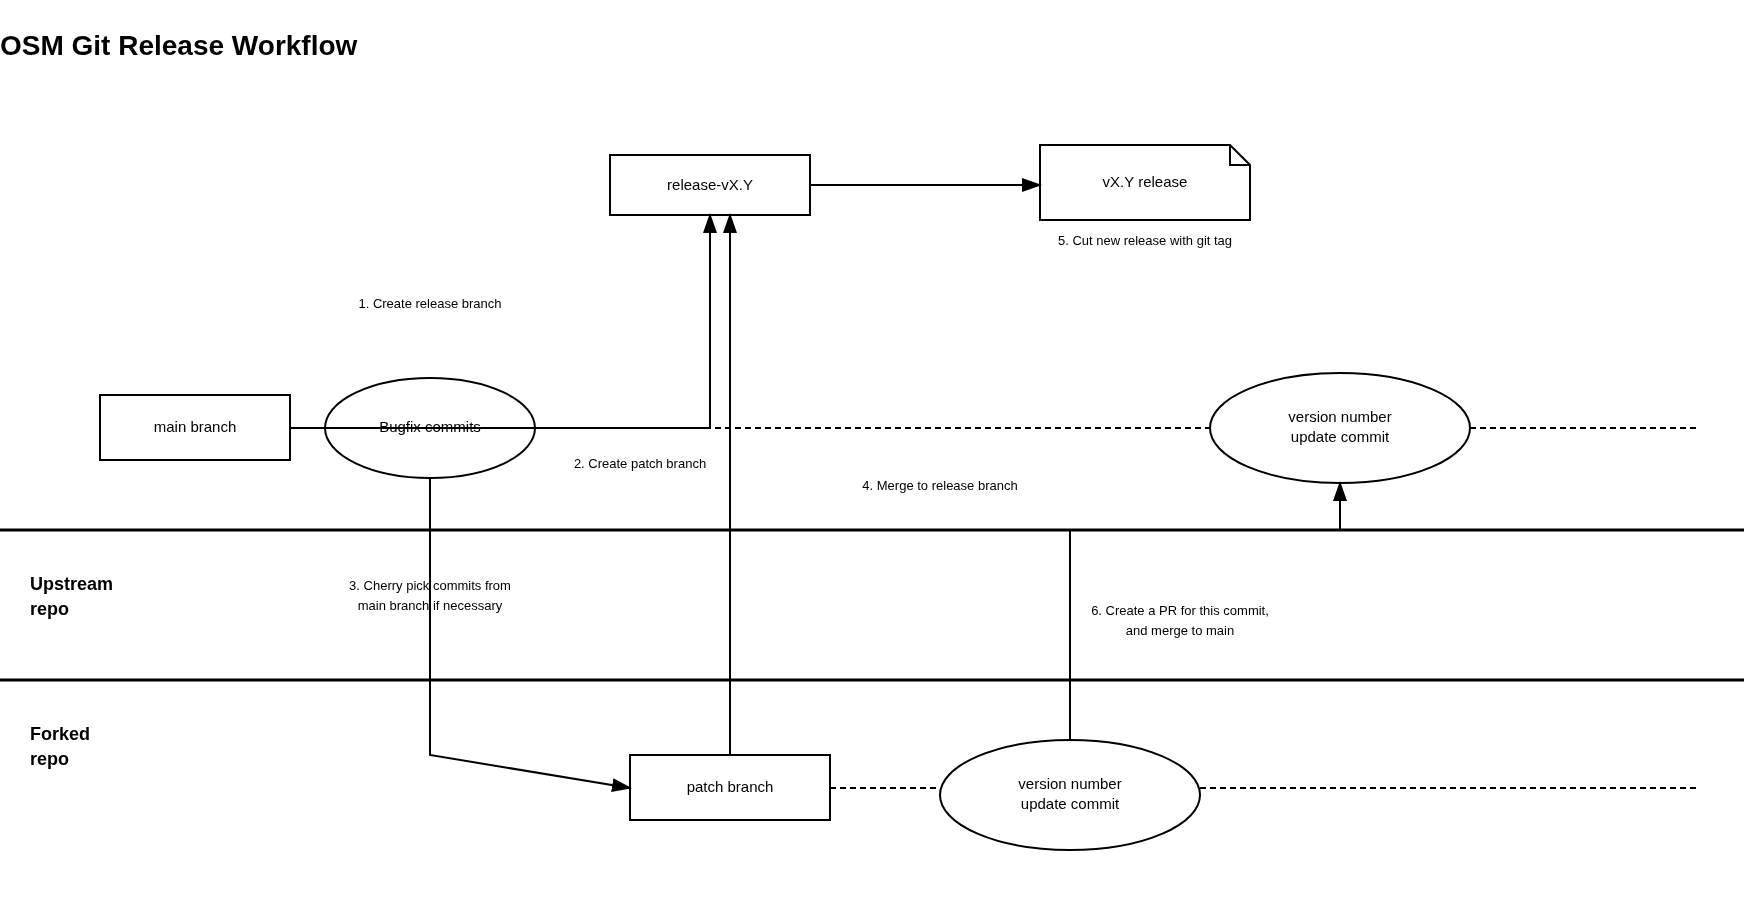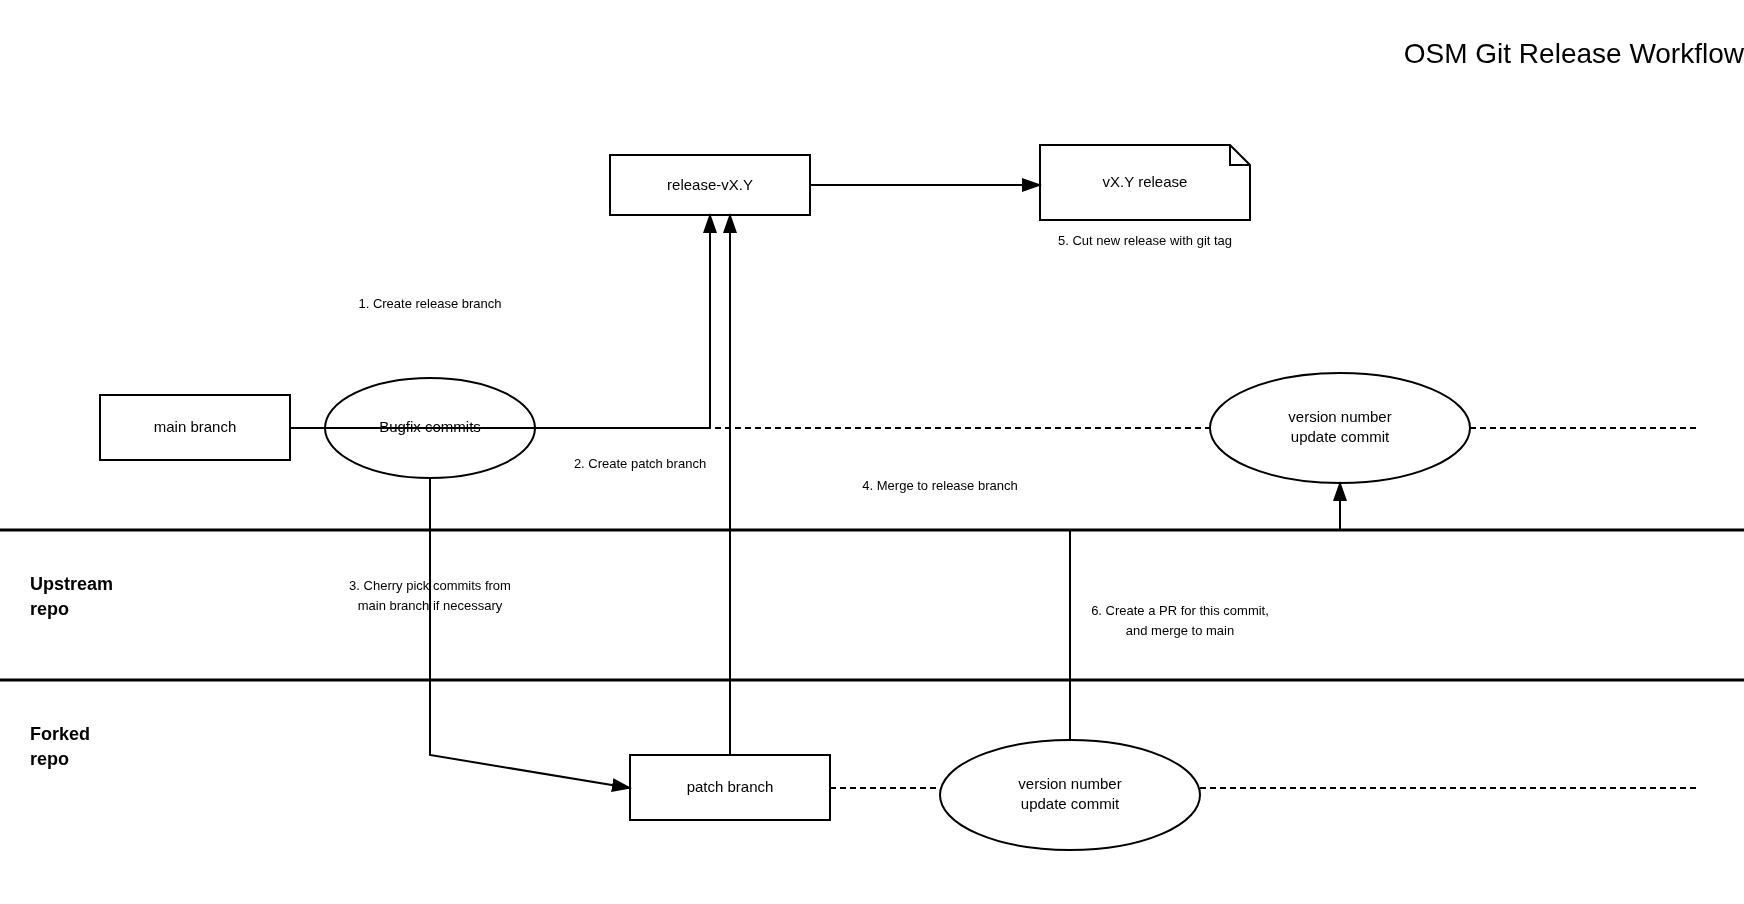--- a/index.html
+++ b/index.html
@@ -10,24 +10,24 @@
       height: 904px;
       overflow: hidden;
       position: relative;
     }
     #diagram-container {
       width: 1744px;
       height: 904px;
       position: relative;
     }
     h1 {
-      text-align: right;
+      text-align: left;
       font-size: 28px;
-      font-weight: normal;
-      padding-top: 38px;
+      font-weight: bold;
+      padding-top: 30px;
       font-family: Arial, sans-serif;
     }
     svg {
       position: absolute;
       top: 0;
       left: 0;
       width: 1744px;
       height: 904px;
     }
     .node-rect {

